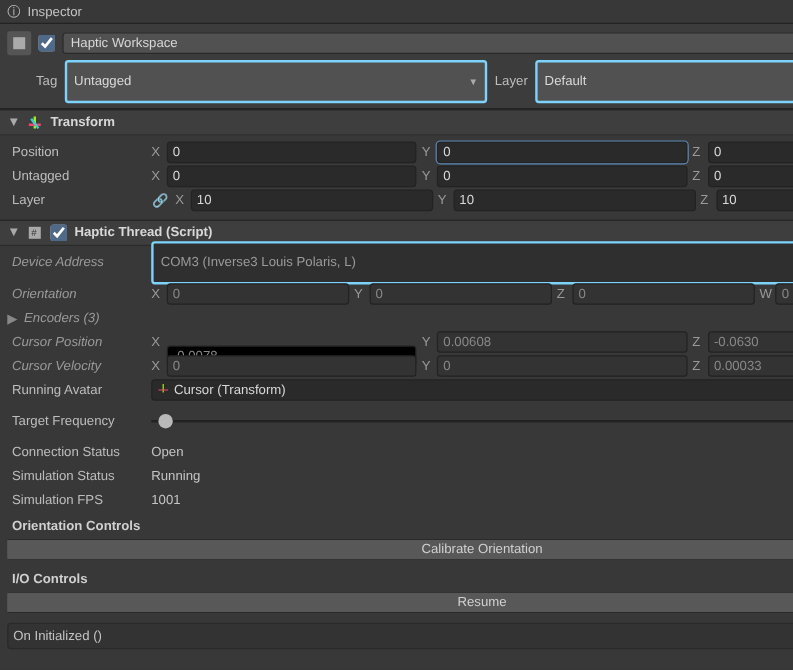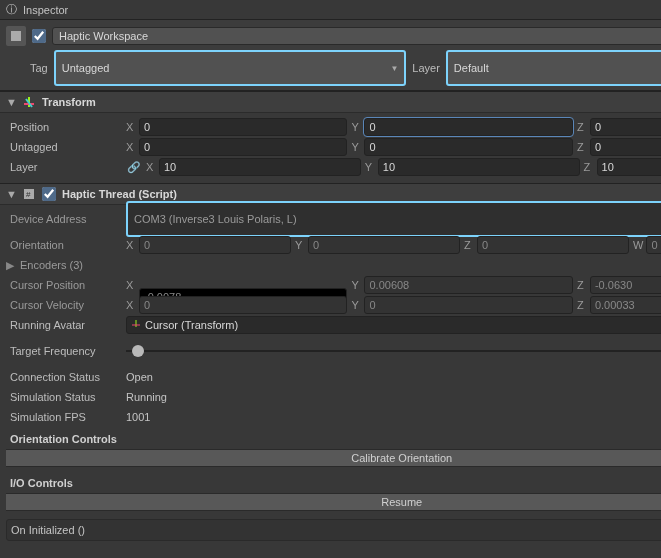--- a/index.html
+++ b/index.html
@@ -26,21 +26,21 @@
   .cname { font-weight:bold; color:#d8d8d8; flex:1; }
   .comp-body { background:#383838; padding:4px 6px 6px 6px; }
   .prow { display:flex; align-items:center; height:20px; gap:4px; }
   .plabel { width:116px; color:#bdbdbd; font-size:11px; padding-left:4px; }
   .xyz { flex:1; display:flex; gap:4px; }
   .axg { flex:1; display:flex; align-items:center; gap:3px; }
   .axl { color:#9a9a9a; font-size:11px; min-width:10px; }
   .nin { flex:1; min-width:0; height:18px; background:#2a2a2a; border:1px solid #222; border-radius:3px; color:#d8d8d8; padding:0 4px; font-size:11px; }
   .nin.active { background:#2a2a2a; outline:1px solid #5a86b8; }
   .link { width:16px; color:#888; display:flex; justify-content:center; }
-  .readonly { color:#9a9a9a; }
+  .readonly { color:#9a9a9a;font-style:italic; }
   .objf { flex:1; height:18px; background:#2a2a2a; border:1px solid #222; border-radius:3px; display:flex; align-items:center; padding:0 4px; gap:4px; color:#d8d8d8; font-size:11px; position:relative; }
   .slider { flex:1; display:flex; align-items:center; }
   .track { flex:1; height:2px; background:#222; position:relative; }
   .knob { position:absolute; left:6px; top:-5px; width:12px; height:12px; background:#b9b9b9; border-radius:50%; }
   .sect { font-weight:bold; color:#d0d0d0; padding:6px 0 4px 4px; }
   .btnrow { display:flex; gap:0; margin:0 0 4px 0; }
   .btn { flex:1; height:18px; background:#585858; border:1px solid #2a2a2a; color:#d0d0d0; font-size:11px; display:flex; align-items:center; justify-content:center; }
   .btn:first-child { border-radius:3px 0 0 3px; }
   .btn:last-child { border-radius:0 3px 3px 0; border-left:none; }
   .eventbox { background:#333; border:1px solid #2a2a2a; border-radius:3px; padding:4px; }

